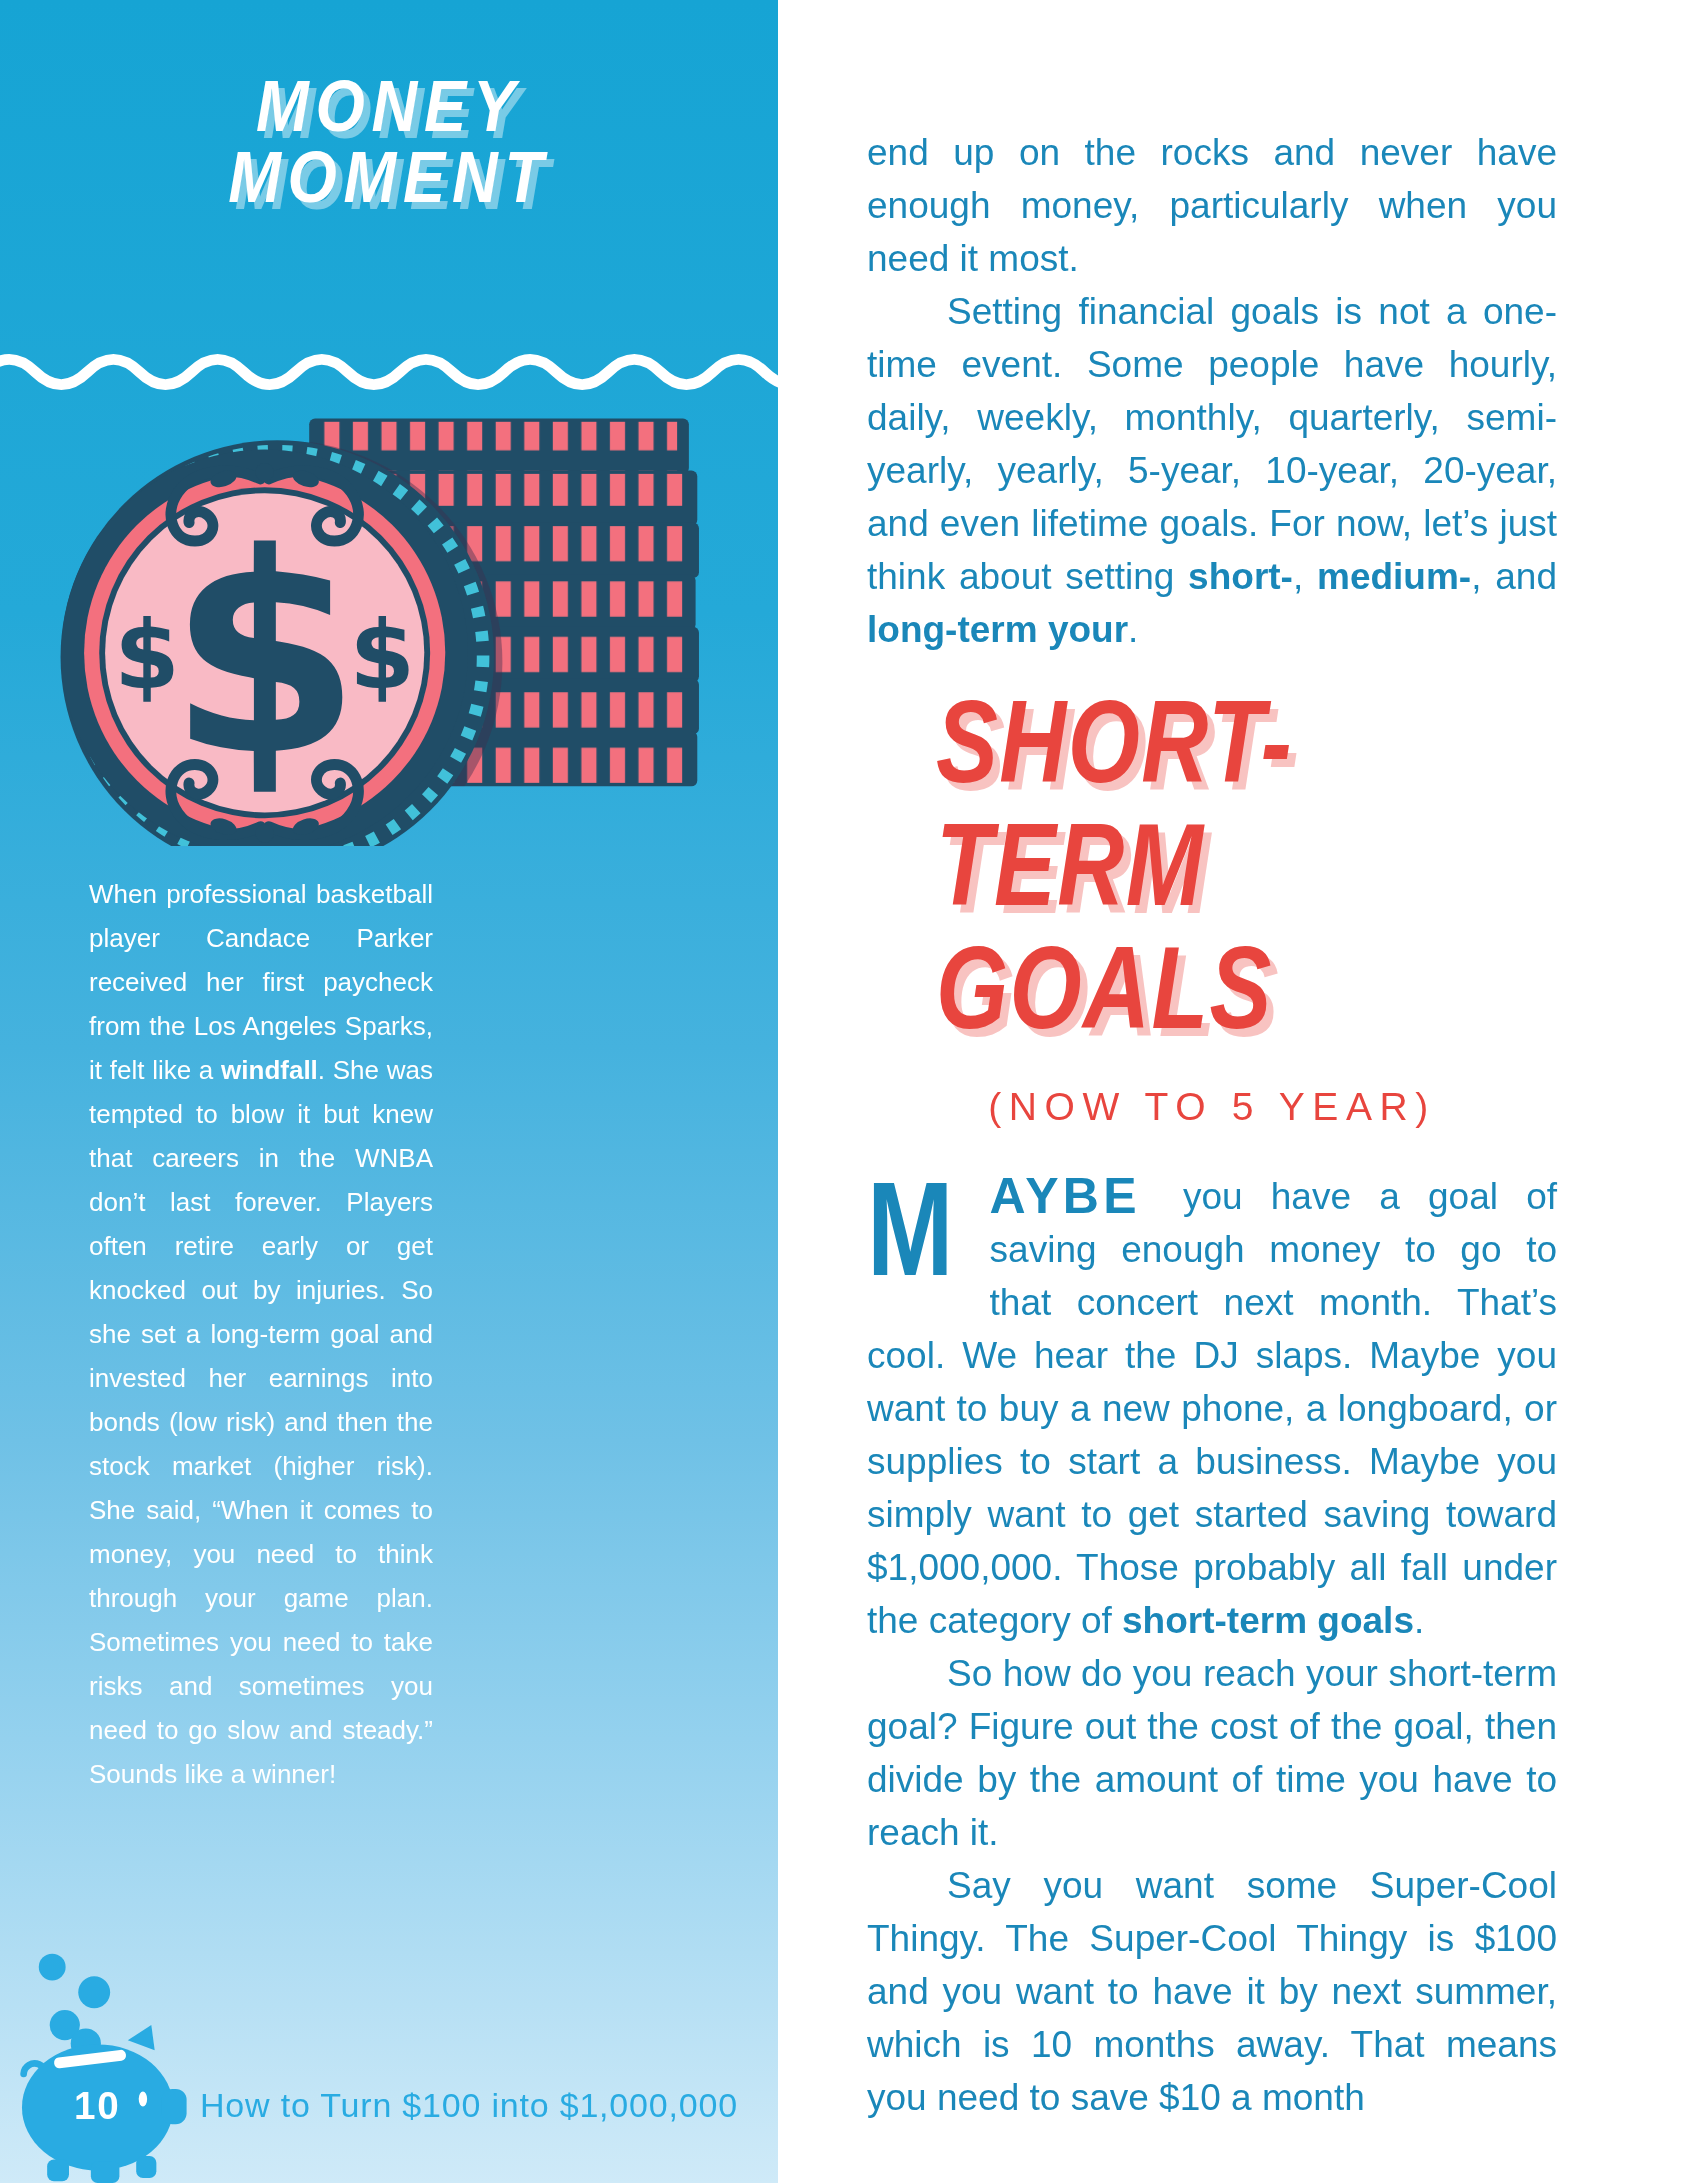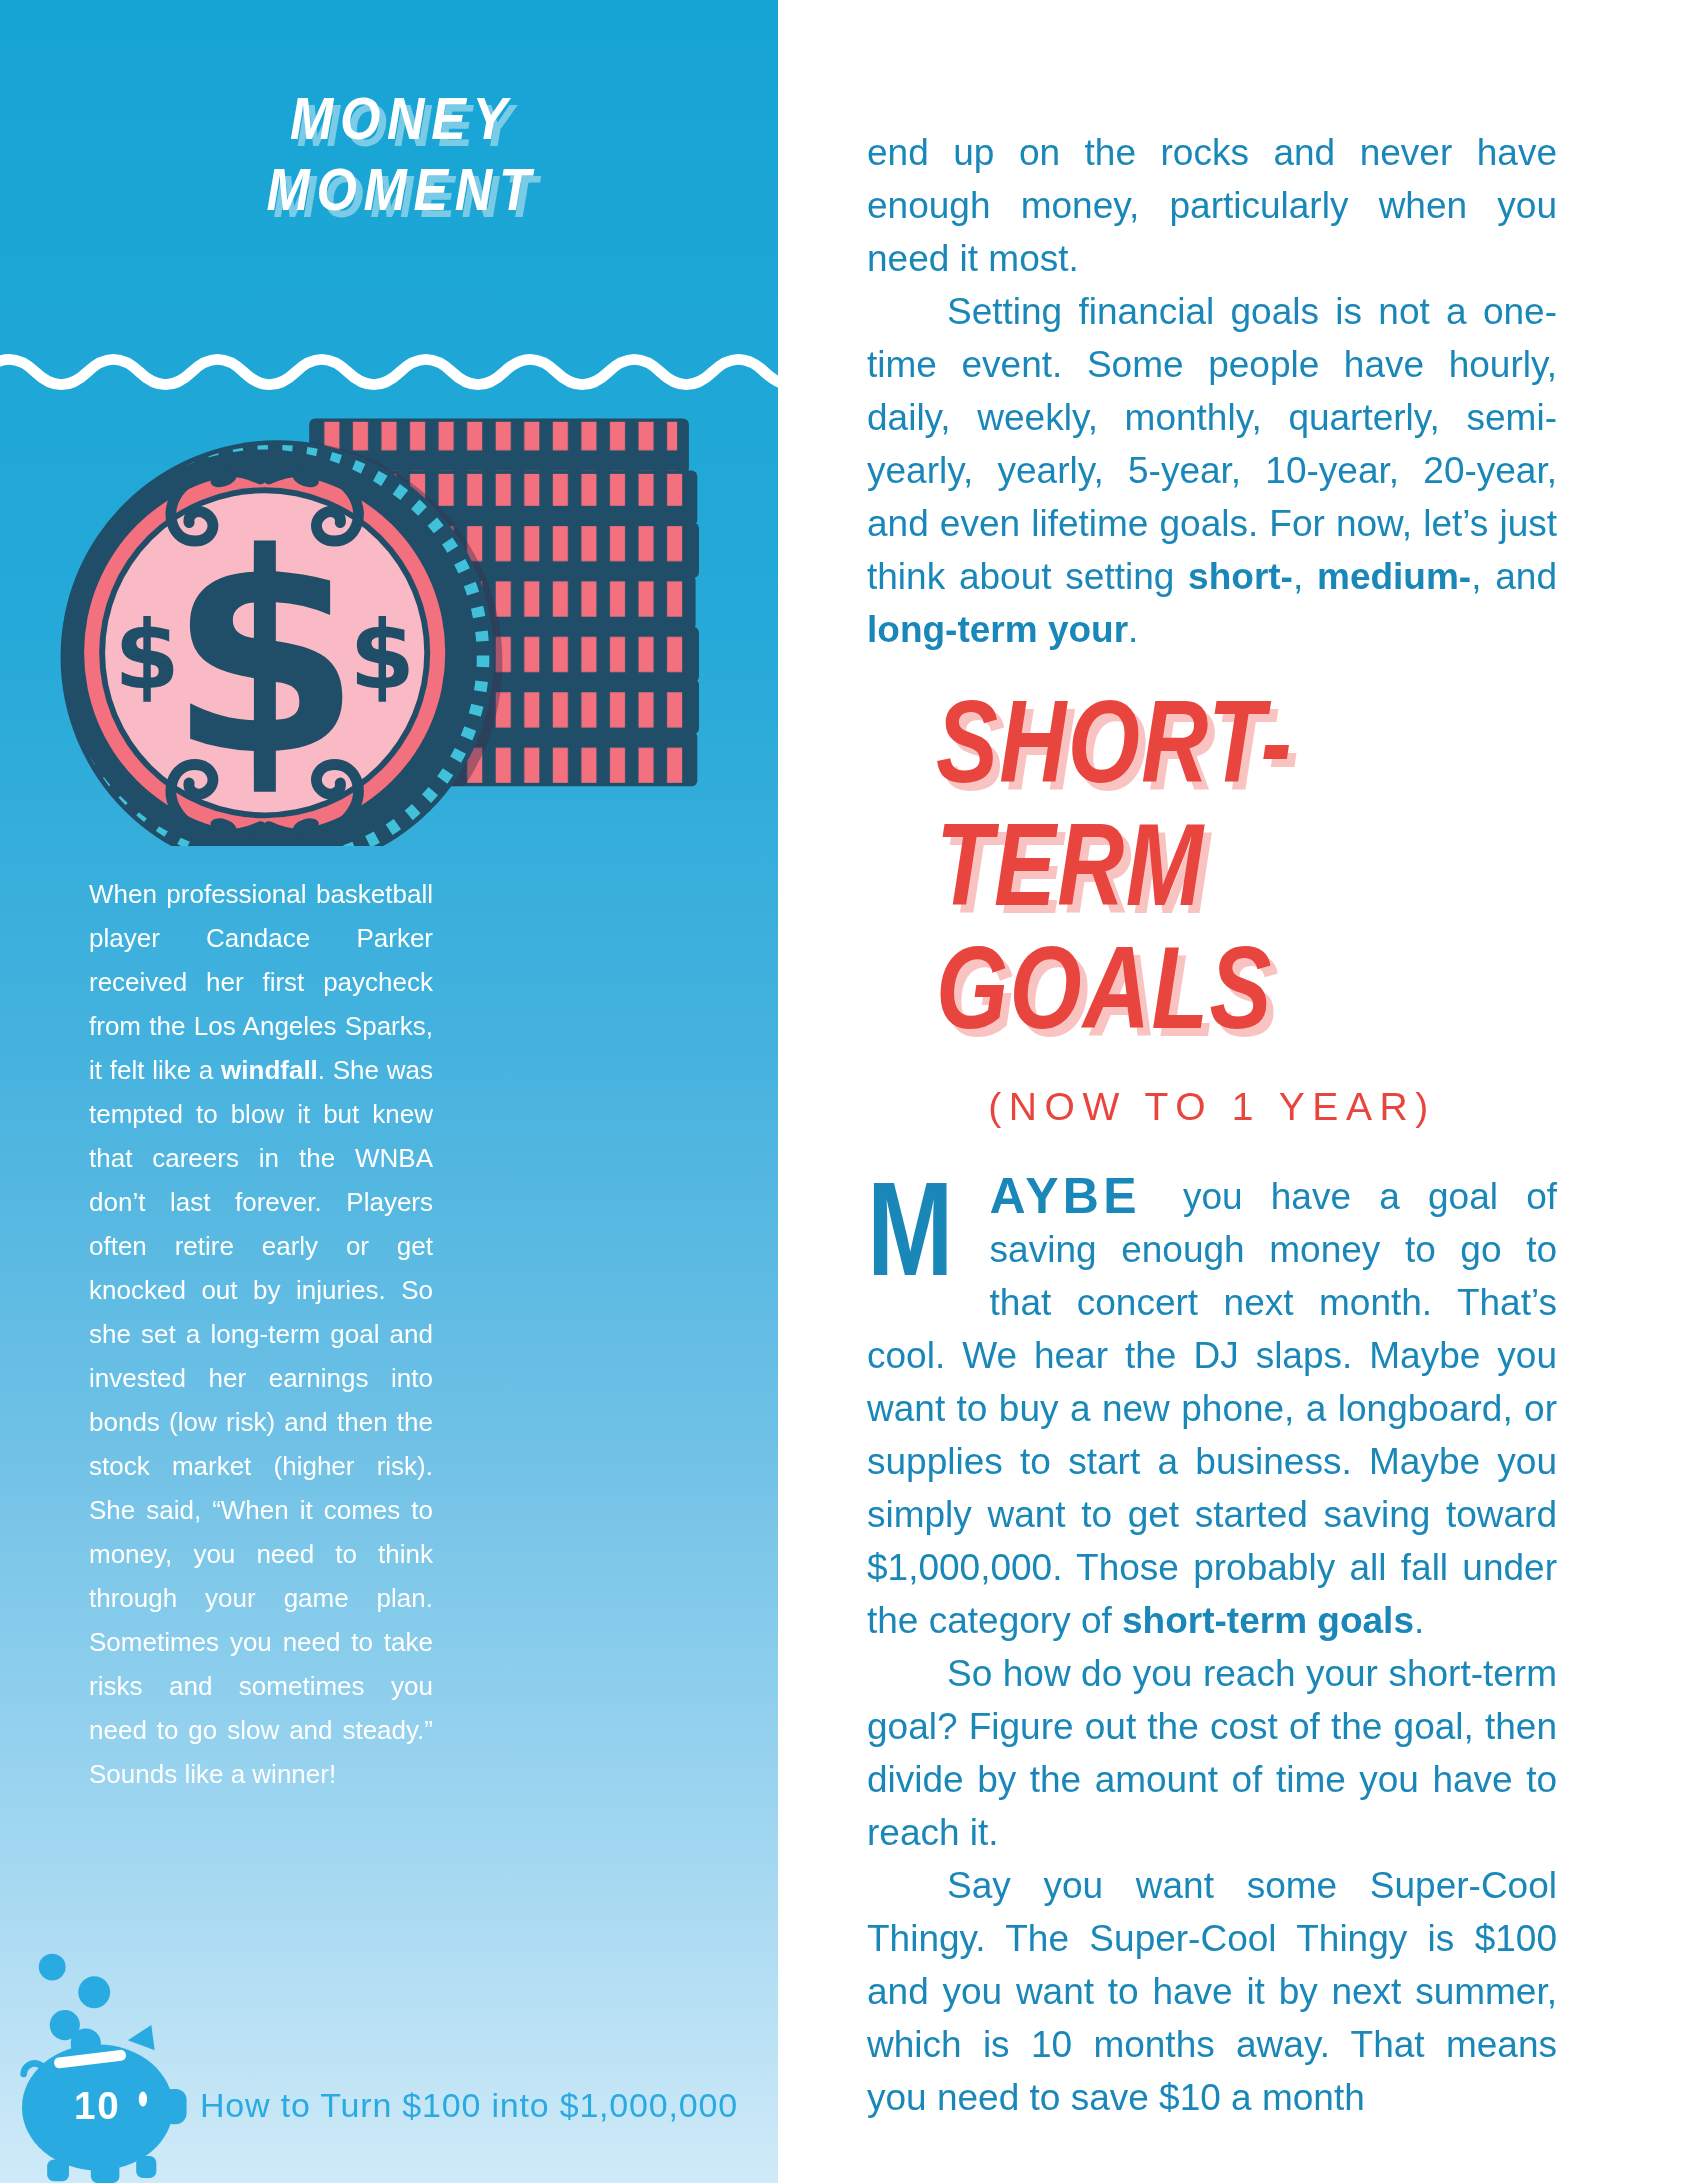--- a/index.html
+++ b/index.html
@@ -6,22 +6,22 @@
   *{box-sizing:border-box;}
   .page{
     position:relative;width:1698px;height:2183px;overflow:hidden;background:#ffffff;
     font-family:"Liberation Sans",sans-serif;
   }
   
   .panel{
     position:absolute;left:0;top:0;width:778px;height:2183px;
     background:linear-gradient(180deg,#16A4D4 0%,#24A9D8 28%,#45B2DE 48%,#6FC1E6 66%,#9DD5F0 83%,#CFEAF8 100%);
   }
-  .mm-heading{position:absolute;left:0;top:71px;width:778px;margin:13px;text-align:center;
-    color:#fff;font-weight:700;font-style:italic;font-size:59px;line-height:71px;letter-spacing:7.6px;}
+  .mm-heading{position:absolute;left:0;top:71px;width:778px;margin:0;text-align:center;
+    color:#fff;font-weight:700;font-style:italic;font-size:72px;line-height:71px;letter-spacing:7.6px;}
   .mm-line{display:block;transform:scaleX(.88);transform-origin:50% 50%;
     text-shadow:7.6px 6.7px 0 rgba(255,255,255,.42);}
   .wave-svg{position:absolute;left:0;top:334px;}
   .coin-svg{position:absolute;left:32px;top:405px;}
   .story{position:absolute;left:74px;top:857px;width:344px;margin:15px;color:#fff;
     font-size:26px;line-height:44px;text-align:justify;}
   .story b{font-weight:700;}
   .pig-svg{position:absolute;left:10px;top:1931px;}
   .footer-title{position:absolute;left:200px;top:2086px;margin:0;color:#29ABE2;
     font-size:34px;font-weight:400;letter-spacing:0.8px;}
@@ -149,21 +149,21 @@
 
     <p>end up on the rocks and never have enough money, particularly when you need it most.</p>
 
     <p class="indent"><span>Setting financial goals is not a one-time event. Some people have hourly, daily, weekly, monthly, quarterly, semi-yearly, yearly, 5-year, 10-year, 20-year, and even lifetime goals. For now, let’s just think about setting </span><b>short-</b><span>, </span><b>medium-</b><span>, and </span><b>long-term your</b><span>.</span></p>
 
     <h2 class="red-heading">
       <span class="red-line">SHORT-TERM</span>
       <span class="red-line">GOALS</span>
     </h2>
 
-    <p class="red-sub">(NOW TO 1 YEAR)</p>
+    <p class="red-sub">(NOW TO 5 YEAR)</p>
 
     <p><span class="dropM">M</span><span class="aybe">AYBE</span><span> you have a goal of saving enough money to go to that concert next month. That’s cool. We hear the DJ slaps. Maybe you want to buy a new phone, a longboard, or supplies to start a business. Maybe you simply want to get started saving toward $1,000,000. Those probably all fall under the category of </span><b>short-term goals</b><span>.</span></p>
 
     <p class="indent">So how do you reach your short-term goal? Figure out the cost of the goal, then divide by the amount of time you have to reach it.</p>
 
     <p class="indent">Say you want some Super-Cool Thingy. The Super-Cool Thingy is $100 and you want to have it by next summer, which is 10 months away. That means you need to save $10 a month</p>
 
   </main>
 </div>
 

